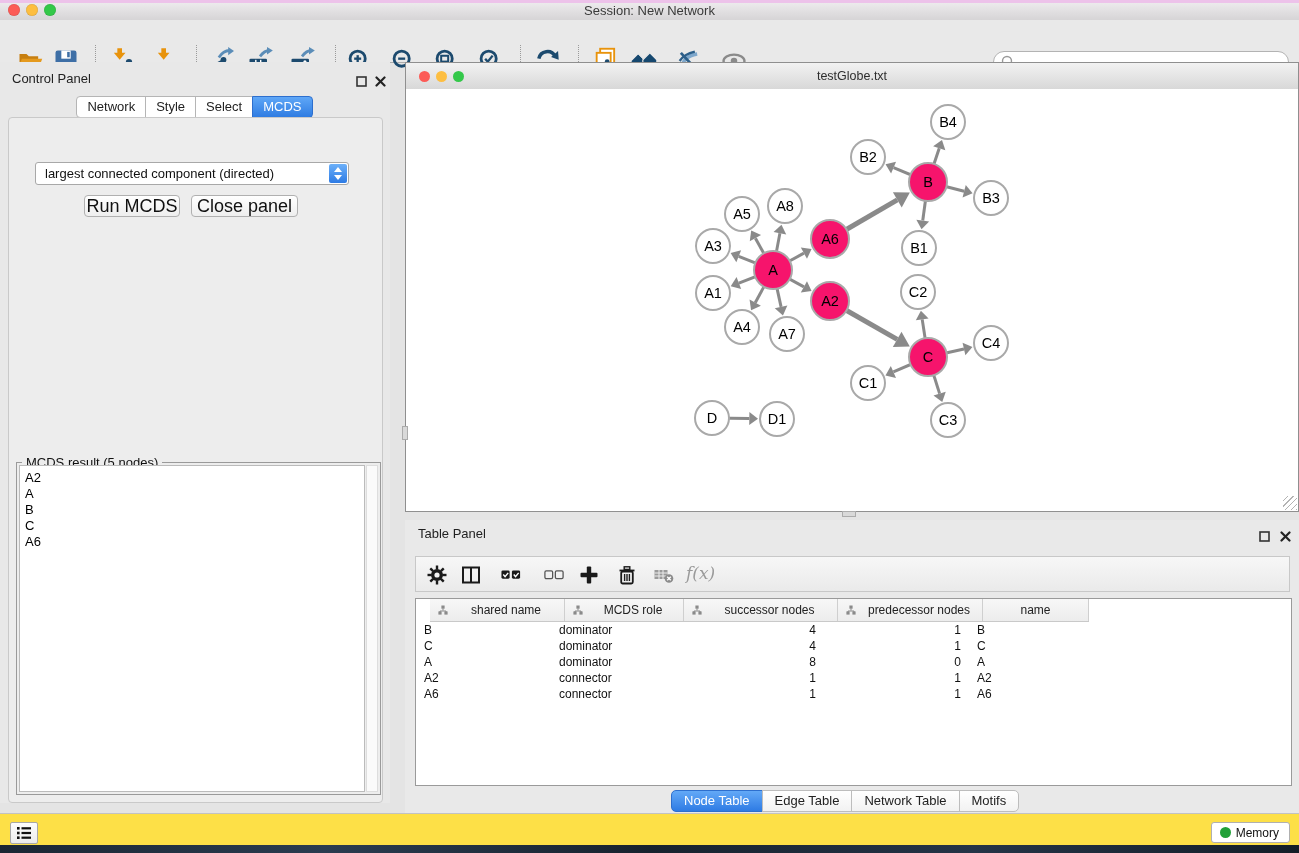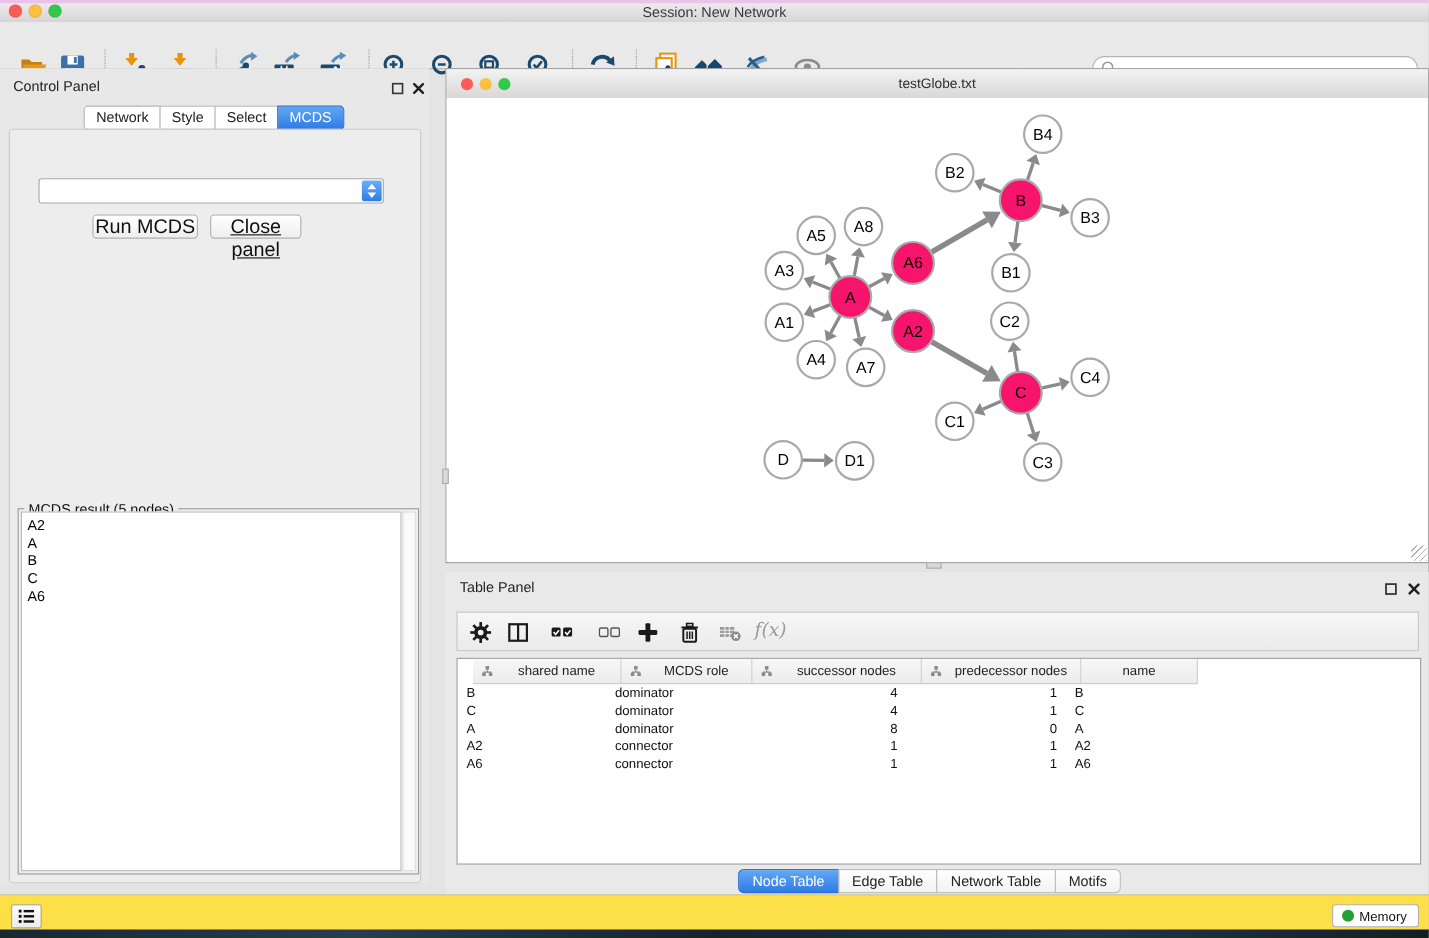--- a/index.html
+++ b/index.html
@@ -39,21 +39,21 @@
     border-radius:3px;font-size:13px;color:#111;}
   .dd-value{position:absolute;left:9px;top:0;line-height:21px;}
   .dd-stepper{position:absolute;right:1px;top:1px;width:18px;height:19px;border-radius:2px;
     background:linear-gradient(#6cb0f9,#2e7be4);}
   .dd-stepper:before{content:"";position:absolute;left:5px;top:3px;border-left:4px solid transparent;
     border-right:4px solid transparent;border-bottom:5px solid #fff;}
   .dd-stepper:after{content:"";position:absolute;left:5px;bottom:3px;border-left:4px solid transparent;
     border-right:4px solid transparent;border-top:5px solid #fff;}
   .cp-btn{position:absolute;top:133px;height:22px;background:linear-gradient(#ffffff,#eeeeee);
     border:1px solid #b0b0b0;border-radius:4px;font-size:18px;color:#111;text-align:center;line-height:21px;box-sizing:border-box;}
-  .btn-run{left:84px;width:96px;} .btn-close{left:191px;width:83px;text-decoration:underline;}
+  .btn-run{left:84px;width:96px;} .btn-close{left:191px;width:107px;}
   .result-box{position:absolute;left:16px;top:400px;width:363px;height:331px;border:1px solid #9a9a9a;background:#ededed;}
   .result-legend{position:absolute;left:5px;top:-8px;background:#ededed;padding:0 4px;font-size:13px;color:#111;}
   .result-list{position:absolute;left:2px;top:2px;right:15px;bottom:2px;background:#fff;border:1px solid #bbb;
     font-size:13px;color:#000;padding:4px 0 0 5px;box-sizing:border-box;}
   .result-item{line-height:16px;}
   .result-scroll{position:absolute;top:2px;right:2px;width:12px;bottom:2px;background:#fafafa;border:1px solid #ddd;box-sizing:border-box;}
   
   .net-window{position:absolute;left:405px;top:62px;width:894px;height:450px;border:1px solid #8f8f8f;
     box-sizing:border-box;background:#fff;}
   .nw-titlebar{position:absolute;left:0;top:0;right:0;height:26px;background:linear-gradient(#f2f2f2,#d8d8d8);
@@ -270,20 +270,21 @@
           </g>
         </svg></span>
     <div class="cp-tabs">
         <div class="cp-tab">Network</div>
         <div class="cp-tab">Style</div>
         <div class="cp-tab">Select</div>
         <div class="cp-tab active">MCDS</div>
       </div>
     <div class="cp-body"></div>
     <div class="dropdown">
+      <span class="dd-value">largest connected component (directed)</span>
       <span class="dd-stepper"></span>
     </div>
     <div class="cp-btn btn-run">Run MCDS</div>
     <div class="cp-btn btn-close">Close panel</div>
     <div class="result-box">
       <span class="result-legend">MCDS result (5 nodes)</span>
       <div class="result-list">
           <div class="result-item">A2</div>
           <div class="result-item">A</div>
           <div class="result-item">B</div>

